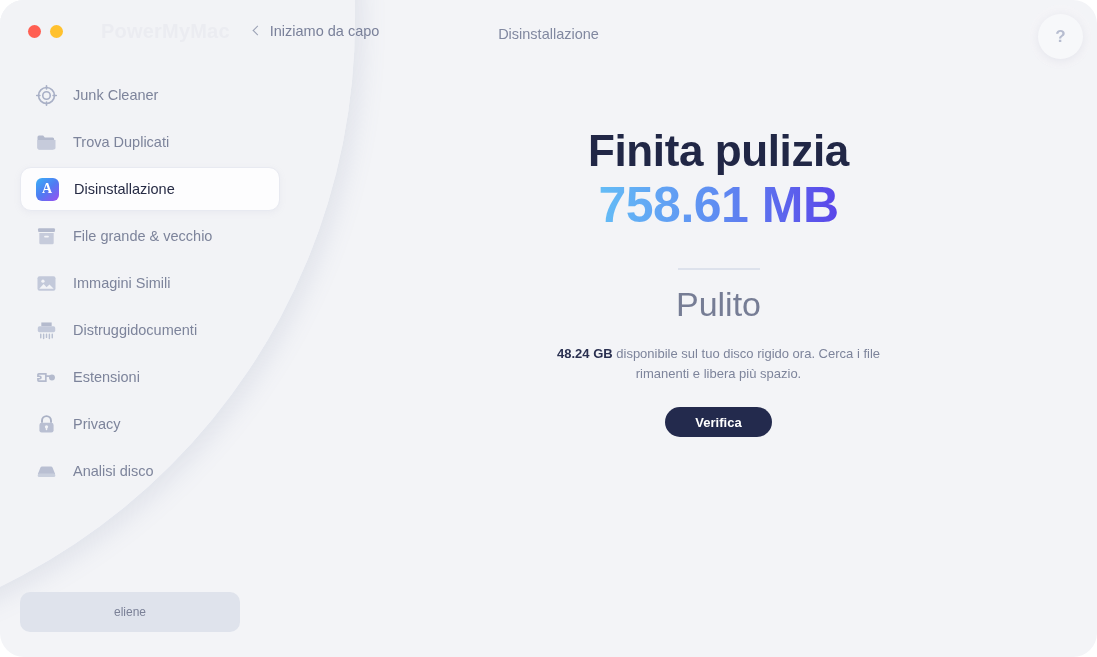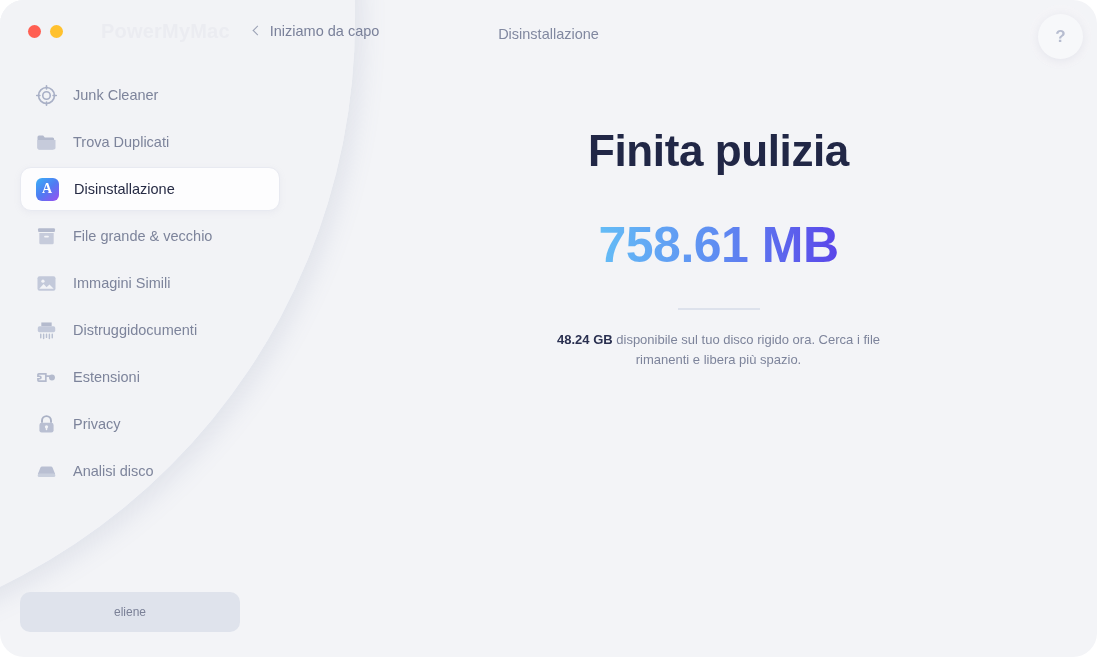--- a/index.html
+++ b/index.html
@@ -192,21 +192,20 @@
 
   .big-title {
     margin-top: 64px;
     font-size: 44px;
     font-weight: 800;
     color: #212746;
     letter-spacing: -0.4px;
   }
 
   .big-size {
-    margin-top: 40px;
     font-size: 50px;
     font-weight: 800;
     letter-spacing: -0.5px;
     background: linear-gradient(90deg, #64bdf6 0%, #5f8ef2 48%, #5a45e9 100%);
     -webkit-background-clip: text;
     background-clip: text;
     color: transparent;
     -webkit-text-fill-color: transparent;
   }
 
@@ -379,19 +378,21 @@
 
     <div class="sb-bottom">
       <span>eliene</span>
     </div>
   </div>
 
   <div class="content">
     <div class="big-title">Finita pulizia</div>
     <div class="big-size">758.61 MB</div>
     <div class="divider"></div>
+    <div class="sub-state">Pulito</div>
     <div class="desc">
       <b>48.24 GB</b>
       <span>disponibile sul tuo disco rigido ora. Cerca i file rimanenti e libera più spazio.</span>
     </div>
+    <button class="cta">Verifica</button>
   </div>
 
 </div>
 
 </body></html>

